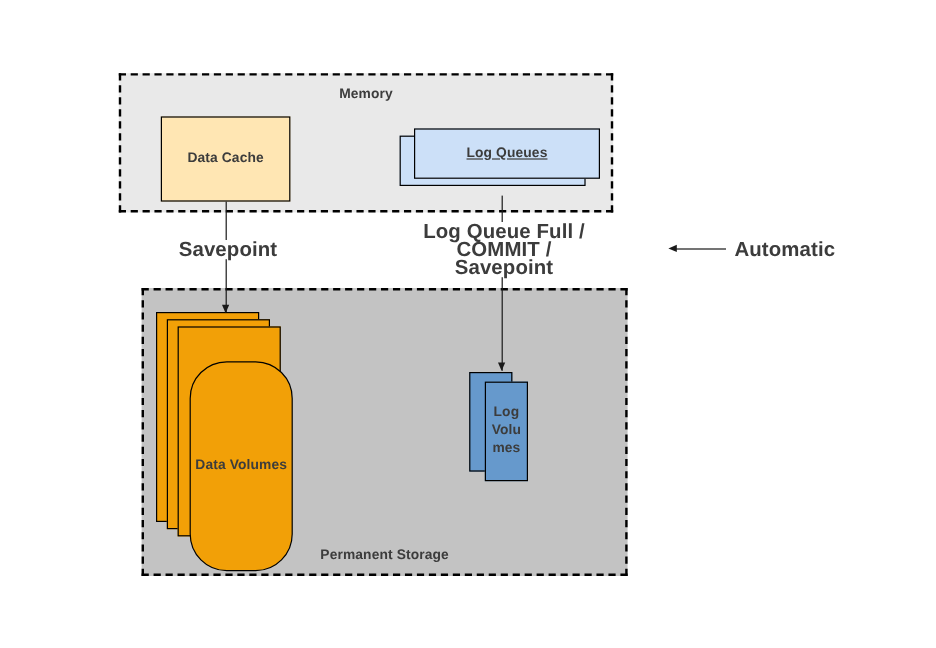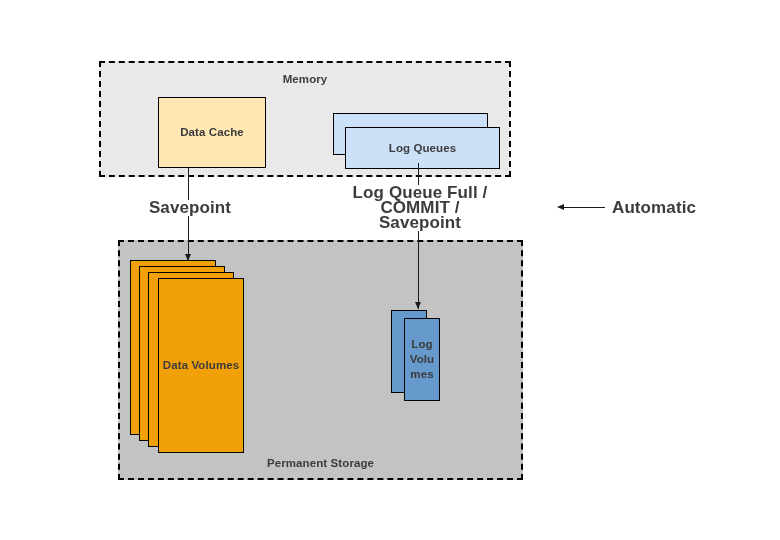--- a/index.html
+++ b/index.html
@@ -65,44 +65,44 @@
     color: #3C3C3C;
     line-height: 15px;
     letter-spacing: 0.1px;
   }
 
   
   #data-cache {
     left: 134px; top: 97px;
     width: 108px; height: 71px;
     background: #FFE6B3;
-    margin-left: 24px;
   }
 
   
   #log-queues-back {
     left: 333px; top: 113px;
     width: 155px; height: 42px;
     background: #CCE0F8;
   }
   #log-queues-front {
-    left: 345px; top: 127px;
+    left: 345px; top: 107px;
     width: 155px; height: 42px;
     background: #CCE0F8;
+    text-decoration: underline;
   }
 
   
   .data-vol {
     width: 86px; height: 175px;
     background: #F2A007;
   }
   #data-vol-1 { left: 130px; top: 260px; }
   #data-vol-2 { left: 139px; top: 266px; }
   #data-vol-3 { left: 148px; top: 272px; }
-  #data-vol-4 { left: 158px; top: 278px; }
+  #data-vol-4 { left: 158px; top: 301px; border-radius: 31px; }
 
   
   .log-vol {
     width: 36px; height: 83px;
     background: #6699CC;
     align-items: center;
   }
   #log-vol-1 { left: 391px; top: 310px; }
   #log-vol-2 { left: 404px; top: 318px; }
 

